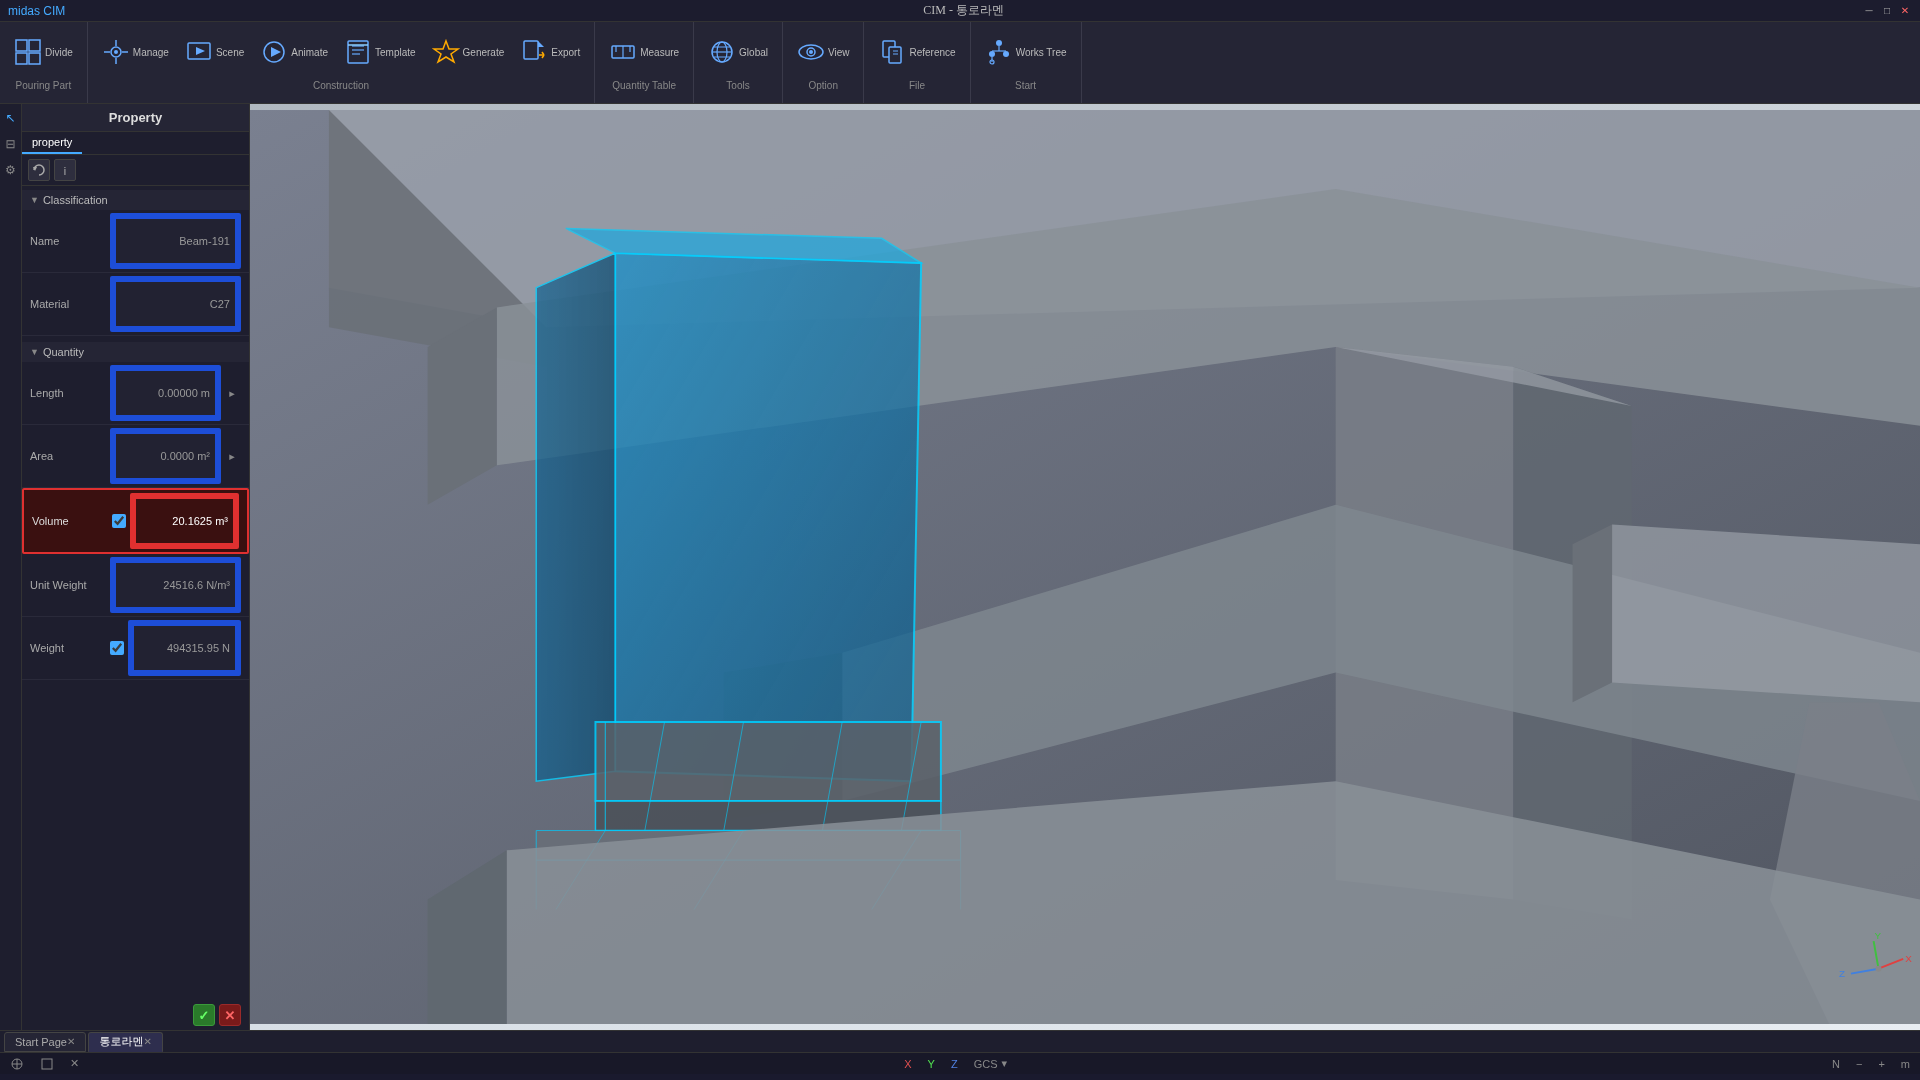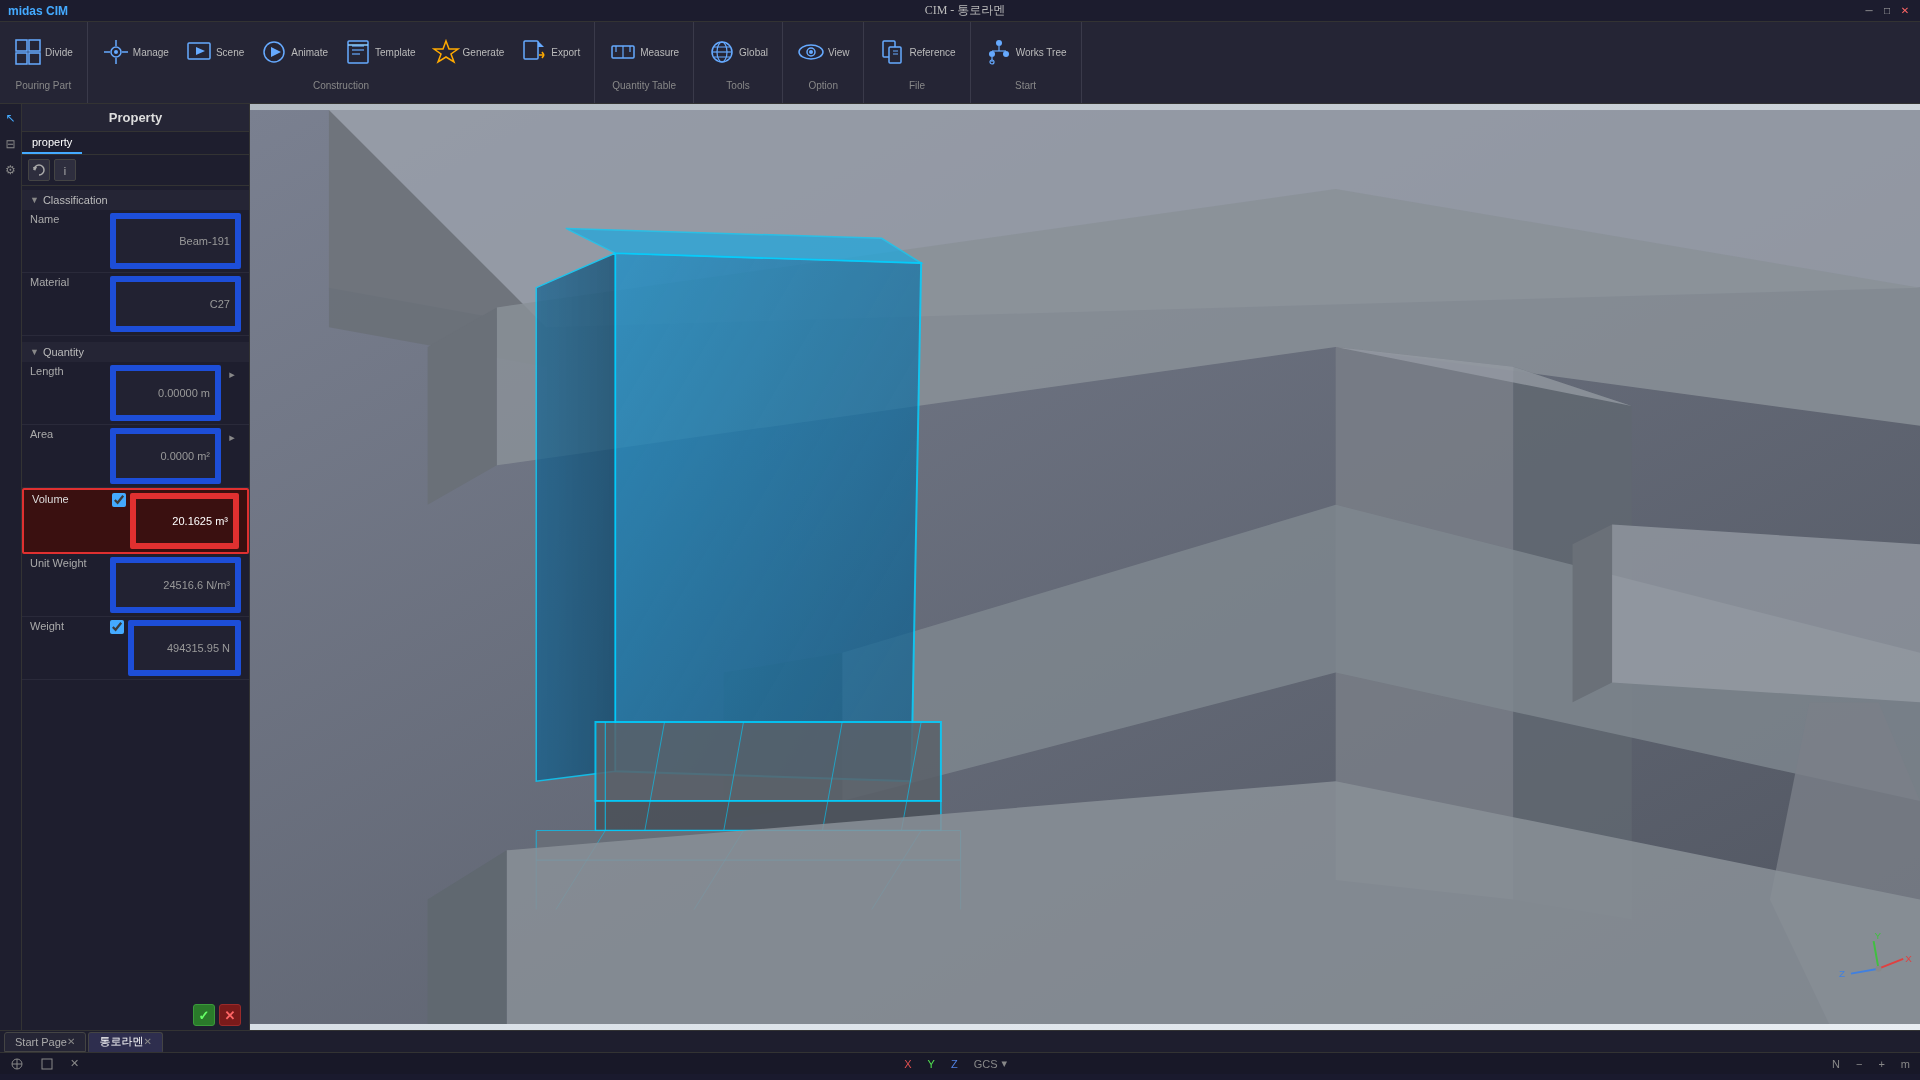--- a/index.html
+++ b/index.html
@@ -202,20 +202,21 @@
       color: #bbb;
       gap: 4px;
     }
     .section-triangle {
       font-size: 9px;
       color: #888;
     }
 
     .prop-row {
       display: flex;
+      align-items: center;
       padding: 3px 8px;
       border-bottom: 1px solid #2a2a3a;
       min-height: 26px;
     }
     .prop-label {
       width: 80px;
       font-size: 11px;
       color: #aaa;
       flex-shrink: 0;
     }
@@ -362,21 +363,21 @@
       display: flex;
       align-items: center;
       gap: 4px;
     }
   </style>
 </head>
 <body>
 
 <div id="title-bar">
   <div class="app-title">
-    <span style="color:#4af;font-weight:bold;font-size:12px;">midas CIM</span>
+    <span style="color:#4af;font-weight:normal;font-size:12px;">midas CIM</span>
   </div>
   <span style="color:#bbb;font-size:12px;font-family:Liberation Serif, serif;">CIM - 통로라멘</span>
   <div class="window-controls">
     <span title="Minimize">─</span>
     <span title="Restore">□</span>
     <span title="Close" style="color:#f66;">✕</span>
   </div>
 </div>
 
 <div id="toolbar">

